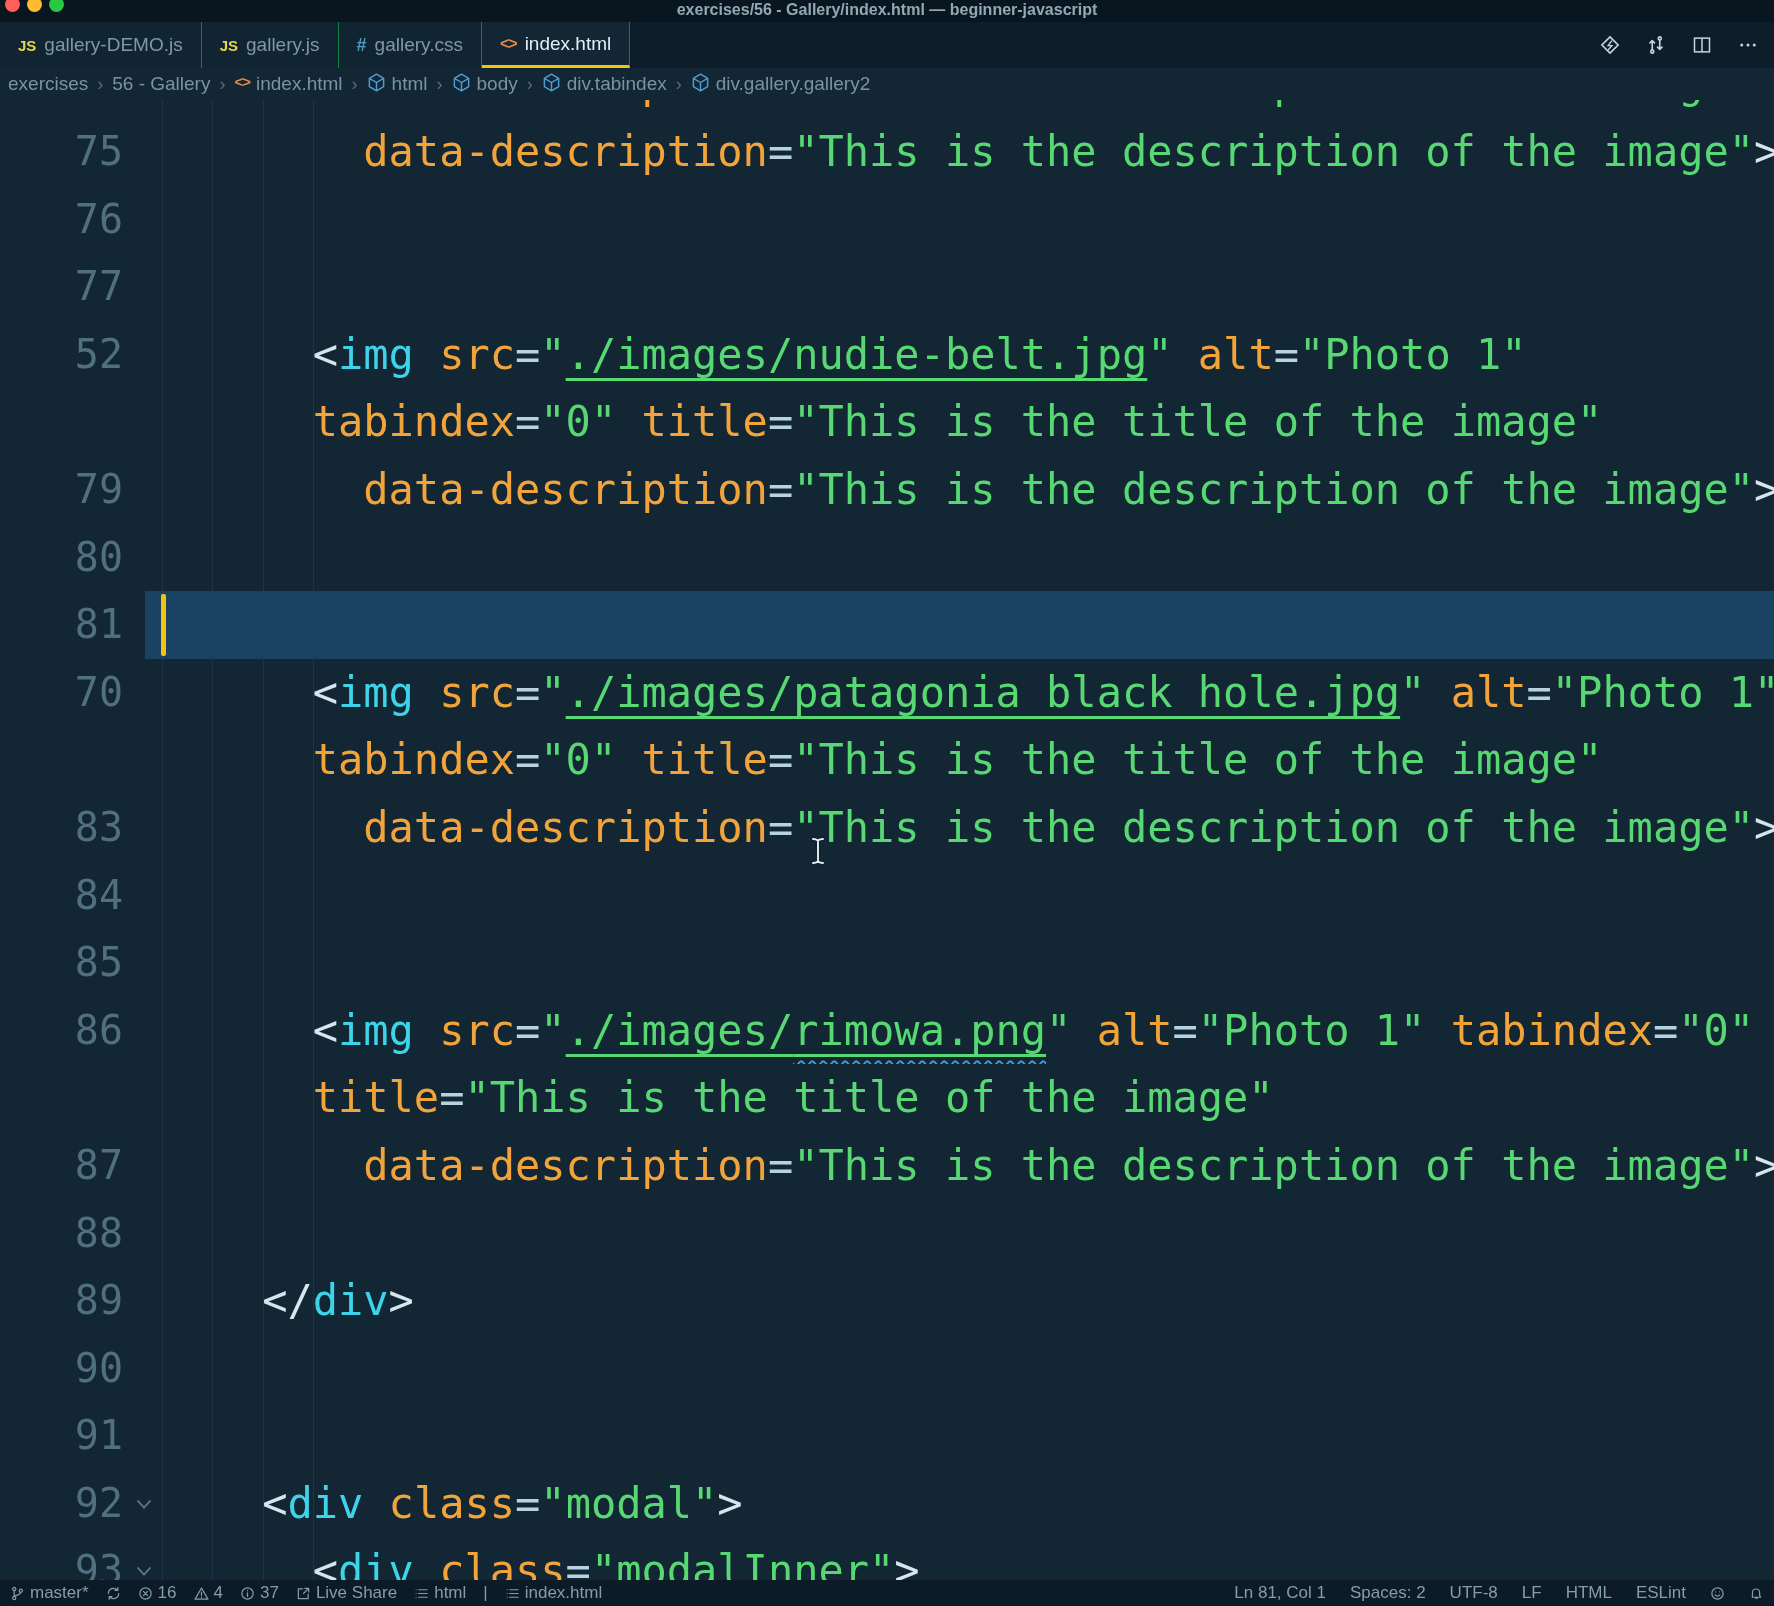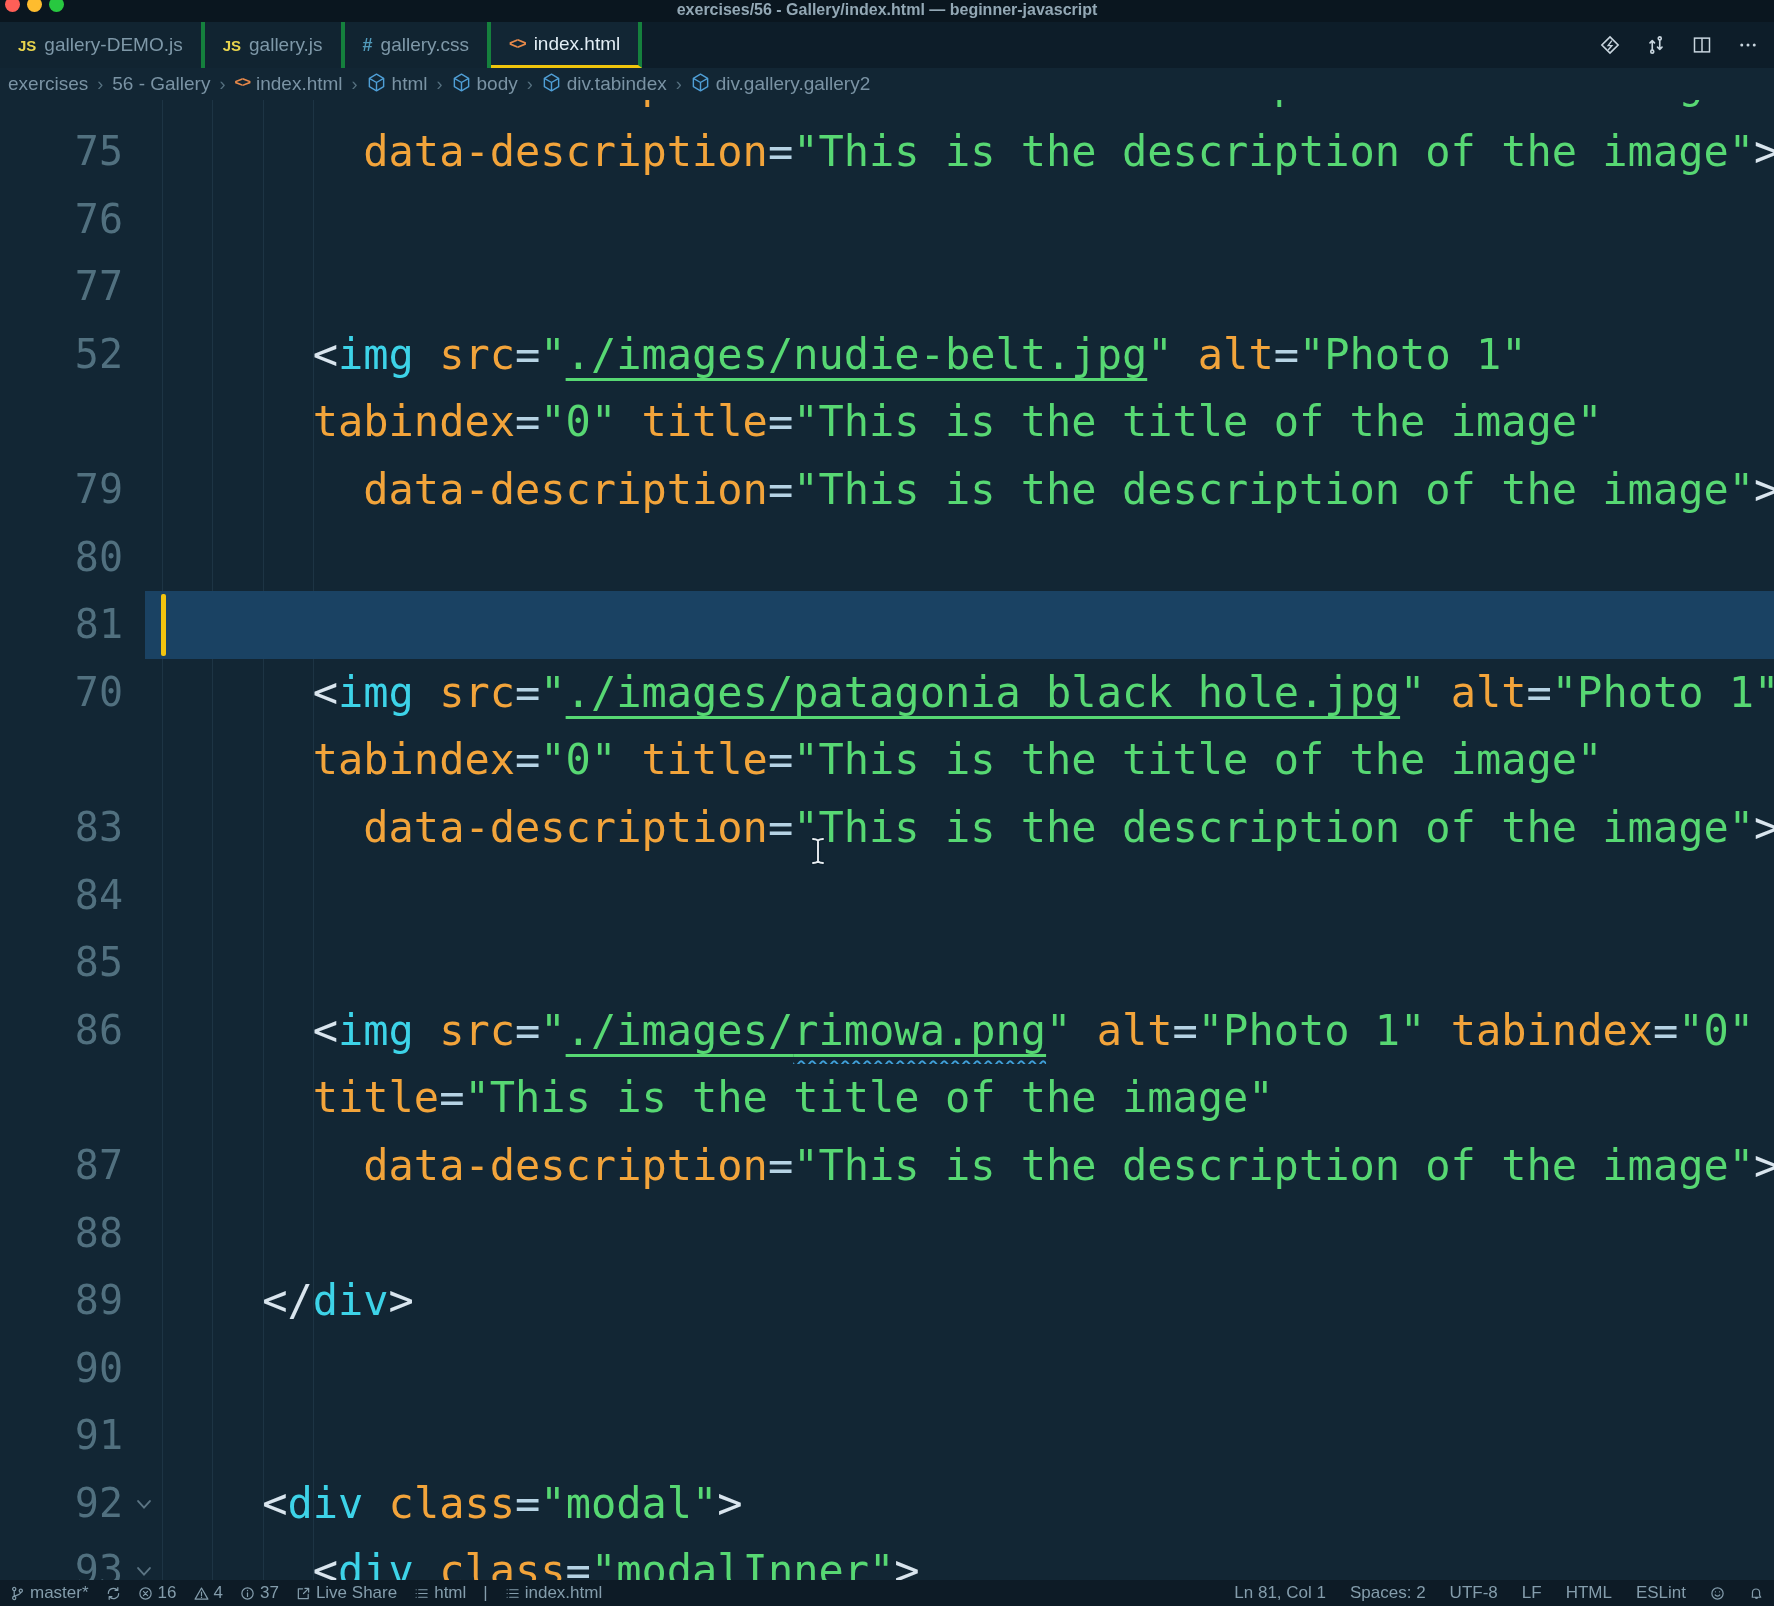--- a/index.html
+++ b/index.html
@@ -10,21 +10,21 @@
   .title{position:absolute;left:0;right:0;top:0;height:22px;line-height:20px;text-align:center;
          color:var(--ui_text);font-size:16px;font-weight:bold;}
   .light{position:absolute;top:-3px;width:15px;height:15px;border-radius:50%;}
   .light.r{left:5px;background:var(--traffic_red);}
   .light.y{left:27px;background:var(--traffic_yellow);}
   .light.g{left:49px;background:var(--traffic_green);}
   
   .tabbar{position:absolute;left:0;top:22px;width:100%;height:46px;background:var(--tabbar_bg);
           display:flex;align-items:stretch;z-index:20;}
   .tab{display:flex;align-items:center;gap:8px;padding:0 18px;font-size:19px;color:#7e98a8;
-       background:var(--tab_inactive_bg);border-right:4px solid #15803d;cursor:default;}
+       background:var(--tab_inactive_bg);border-right:1px solid #15803d;cursor:default;}
   .tab.active{background:var(--bg);color:#e2edf5;border-bottom:3px solid var(--accent_yellow);}
   .ti{font-weight:bold;font-size:15px;}
   .ti-js{color:var(--js_yellow);}
   .ti-css{color:var(--css_blue);font-size:18px;}
   .ti-html{color:var(--html_orange);font-size:16px;letter-spacing:-1px;}
   .actions{margin-left:auto;display:flex;align-items:center;gap:26px;padding-right:16px;color:#c8d5de;}
   .actions span{display:flex;}
   
   .crumbs{position:absolute;left:0;top:68px;width:100%;height:32px;display:flex;align-items:center;
           padding-left:8px;gap:9px;font-size:19px;color:var(--crumb_text);background:var(--bg);z-index:10;}

